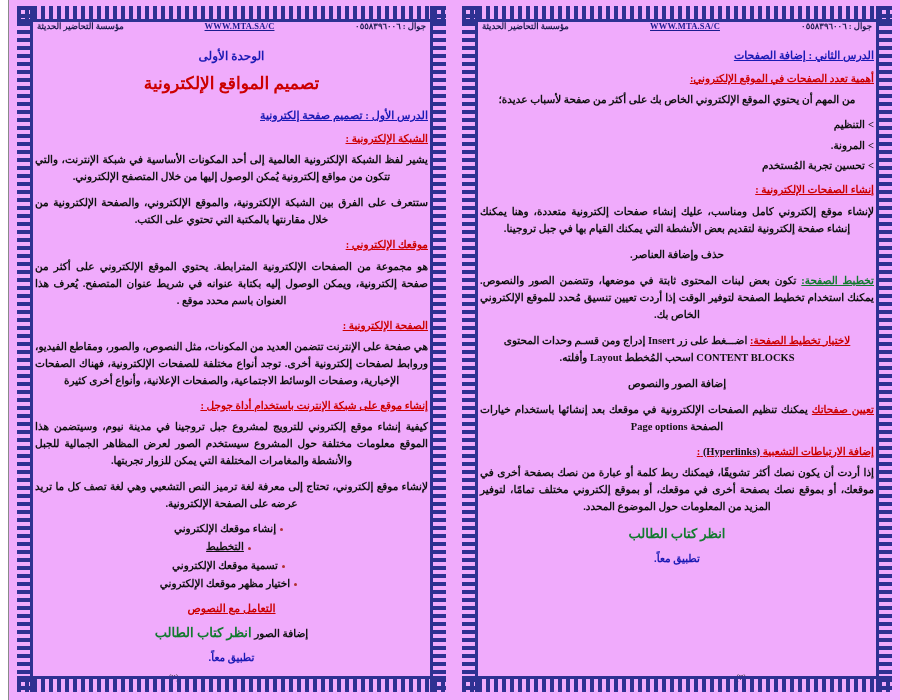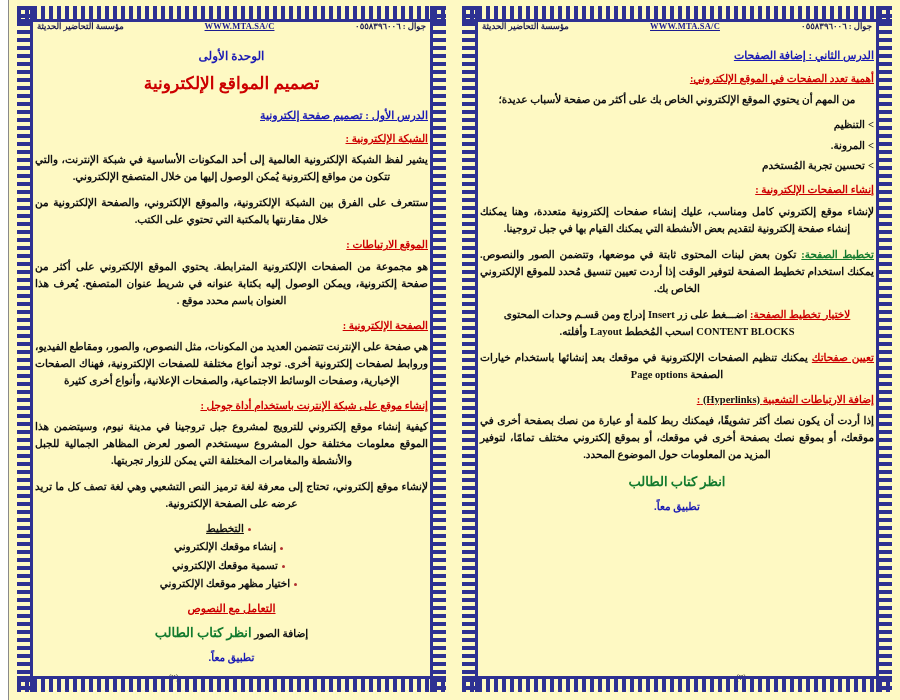--- a/index.html
+++ b/index.html
@@ -18,21 +18,21 @@
     height: 700px;
     background: #ffffff;
     display: flex;
     flex-direction: row;
   }
   
   .page {
     position: relative;
     width: 446px;
     height: 700px;
-    background: #fef9c3;
+    background: #f0abfc;
     box-sizing: border-box;
     overflow: hidden;
   }
   .page-left  { border-left: 1px solid #8a8a8a; }
   .page-right { }
 
   
   .border-frame {
     position: absolute;
     inset: 6px 8px 8px 8px;
@@ -252,37 +252,39 @@
 
       <ul class="arrow-list">
         <li><span class="arrow-glyph">&gt;</span><span>التنظيم</span></li>
         <li><span class="arrow-glyph">&gt;</span><span>المرونة.</span></li>
         <li><span class="arrow-glyph">&gt;</span><span>تحسين تجربة المُستخدم</span></li>
       </ul>
 
       <div class="sec-head">إنشاء الصفحات الإلكترونية :</div>
 
       <p class="para">لإنشاء موقع إلكتروني كامل ومناسب، عليك إنشاء صفحات إلكترونية متعددة، وهنا يمكنك إنشاء صفحة إلكترونية لتقديم بعض الأنشطة التي يمكنك القيام بها في جبل تروجينا.</p>
+      <p class="para centerline">حذف وإضافة العناصر.</p>
 
       <p class="para">
         <span class="inline-head-green">تخطيط الصفحة:</span>
         <span>تكون بعض لبنات المحتوى ثابتة في موضعها، وتتضمن الصور والنصوص. يمكنك استخدام تخطيط الصفحة لتوفير الوقت إذا أردت تعيين تنسيق مُحدد للموقع الإلكتروني الخاص بك.</span>
       </p>
 
       <p class="para centerline">
         <span class="inline-head">لاختيار تخطيط الصفحة:</span>
         <span class="black">اضـــغط على زر</span>
         <span class="latin">Insert</span>
         <span class="black">إدراج ومن قسـم وحدات المحتوى</span>
         <span class="latin">CONTENT BLOCKS</span>
         <span class="black">اسحب المُخطط</span>
         <span class="latin">Layout</span>
         <span class="black">وأفلته.</span>
       </p>
 
+      <p class="para centerline">إضافة الصور والنصوص</p>
 
       <p class="para">
         <span class="inline-head">تعيين صفحاتك</span>
         <span>يمكنك تنظيم الصفحات الإلكترونية في موقعك بعد إنشائها باستخدام</span>
         <span>خيارات الصفحة</span>
         <span class="latin">Page options</span>
       </p>
 
       <div class="sec-head">
         <span>إضافة الارتباطات التشعبية</span>
@@ -322,33 +324,33 @@
 
       <div class="unit-title">الوحدة الأولى</div>
       <div class="unit-sub">تصميم المواقع الإلكترونية</div>
 
       <div class="lesson-title">الدرس الأول : تصميم صفحة إلكترونية</div>
 
       <div class="sec-head">الشبكة الإلكترونية :</div>
       <p class="para">يشير لفظ الشبكة الإلكترونية العالمية إلى أحد المكونات الأساسية في شبكة الإنترنت، والتي تتكون من مواقع إلكترونية يُمكن الوصول إليها من خلال المتصفح الإلكتروني.</p>
       <p class="para">ستتعرف على الفرق بين الشبكة الإلكترونية، والموقع الإلكتروني، والصفحة الإلكترونية من خلال مقارنتها بالمكتبة التي تحتوي على الكتب.</p>
 
-      <div class="sec-head">الموقع الارتباطات :</div>
+      <div class="sec-head">موقعك الإلكتروني :</div>
       <p class="para">هو مجموعة من الصفحات الإلكترونية المترابطة. يحتوي الموقع الإلكتروني على أكثر من صفحة إلكترونية، ويمكن الوصول إليه بكتابة عنوانه في شريط عنوان المتصفح. يُعرف هذا العنوان باسم محدد موقع .</p>
 
       <div class="sec-head">الصفحة الإلكترونية :</div>
       <p class="para">هي صفحة على الإنترنت تتضمن العديد من المكونات، مثل النصوص، والصور، ومقاطع الفيديو، وروابط لصفحات إلكترونية أخرى. توجد أنواع مختلفة للصفحات الإلكترونية، فهناك الصفحات الإخبارية، وصفحات الوسائط الاجتماعية، والصفحات الإعلانية، وأنواع أخرى كثيرة</p>
 
       <div class="sec-head">إنشاء موقع على شبكة الإنترنت باستخدام أداة جوجل :</div>
       <p class="para">كيفية إنشاء موقع إلكتروني للترويج لمشروع جبل تروجينا في مدينة نيوم، وسيتضمن هذا الموقع معلومات مختلفة حول المشروع سيستخدم الصور لعرض المظاهر الجمالية للجبل والأنشطة والمغامرات المختلفة التي يمكن للزوار تجربتها.</p>
       <p class="para">لإنشاء موقع إلكتروني، تحتاج إلى معرفة لغة ترميز النص التشعبي وهي لغة تصف كل ما تريد عرضه على الصفحة الإلكترونية.</p>
 
       <ul class="dot-list">
+        <li><span class="bullet-dot"></span><span class="li-text">إنشاء موقعك الإلكتروني</span></li>
         <li><span class="bullet-dot"></span><span class="li-text underline">التخطيط</span></li>
-        <li><span class="bullet-dot"></span><span class="li-text">إنشاء موقعك الإلكتروني</span></li>
         <li><span class="bullet-dot"></span><span class="li-text">تسمية موقعك الإلكتروني</span></li>
         <li><span class="bullet-dot"></span><span class="li-text">اختيار مظهر موقعك الإلكتروني</span></li>
       </ul>
 
       <div class="row-center">
         <span class="inline-head">التعامل مع النصوص</span>
       </div>
 
       <div class="mixed-line">
         <span class="black">إضافة الصور</span>

